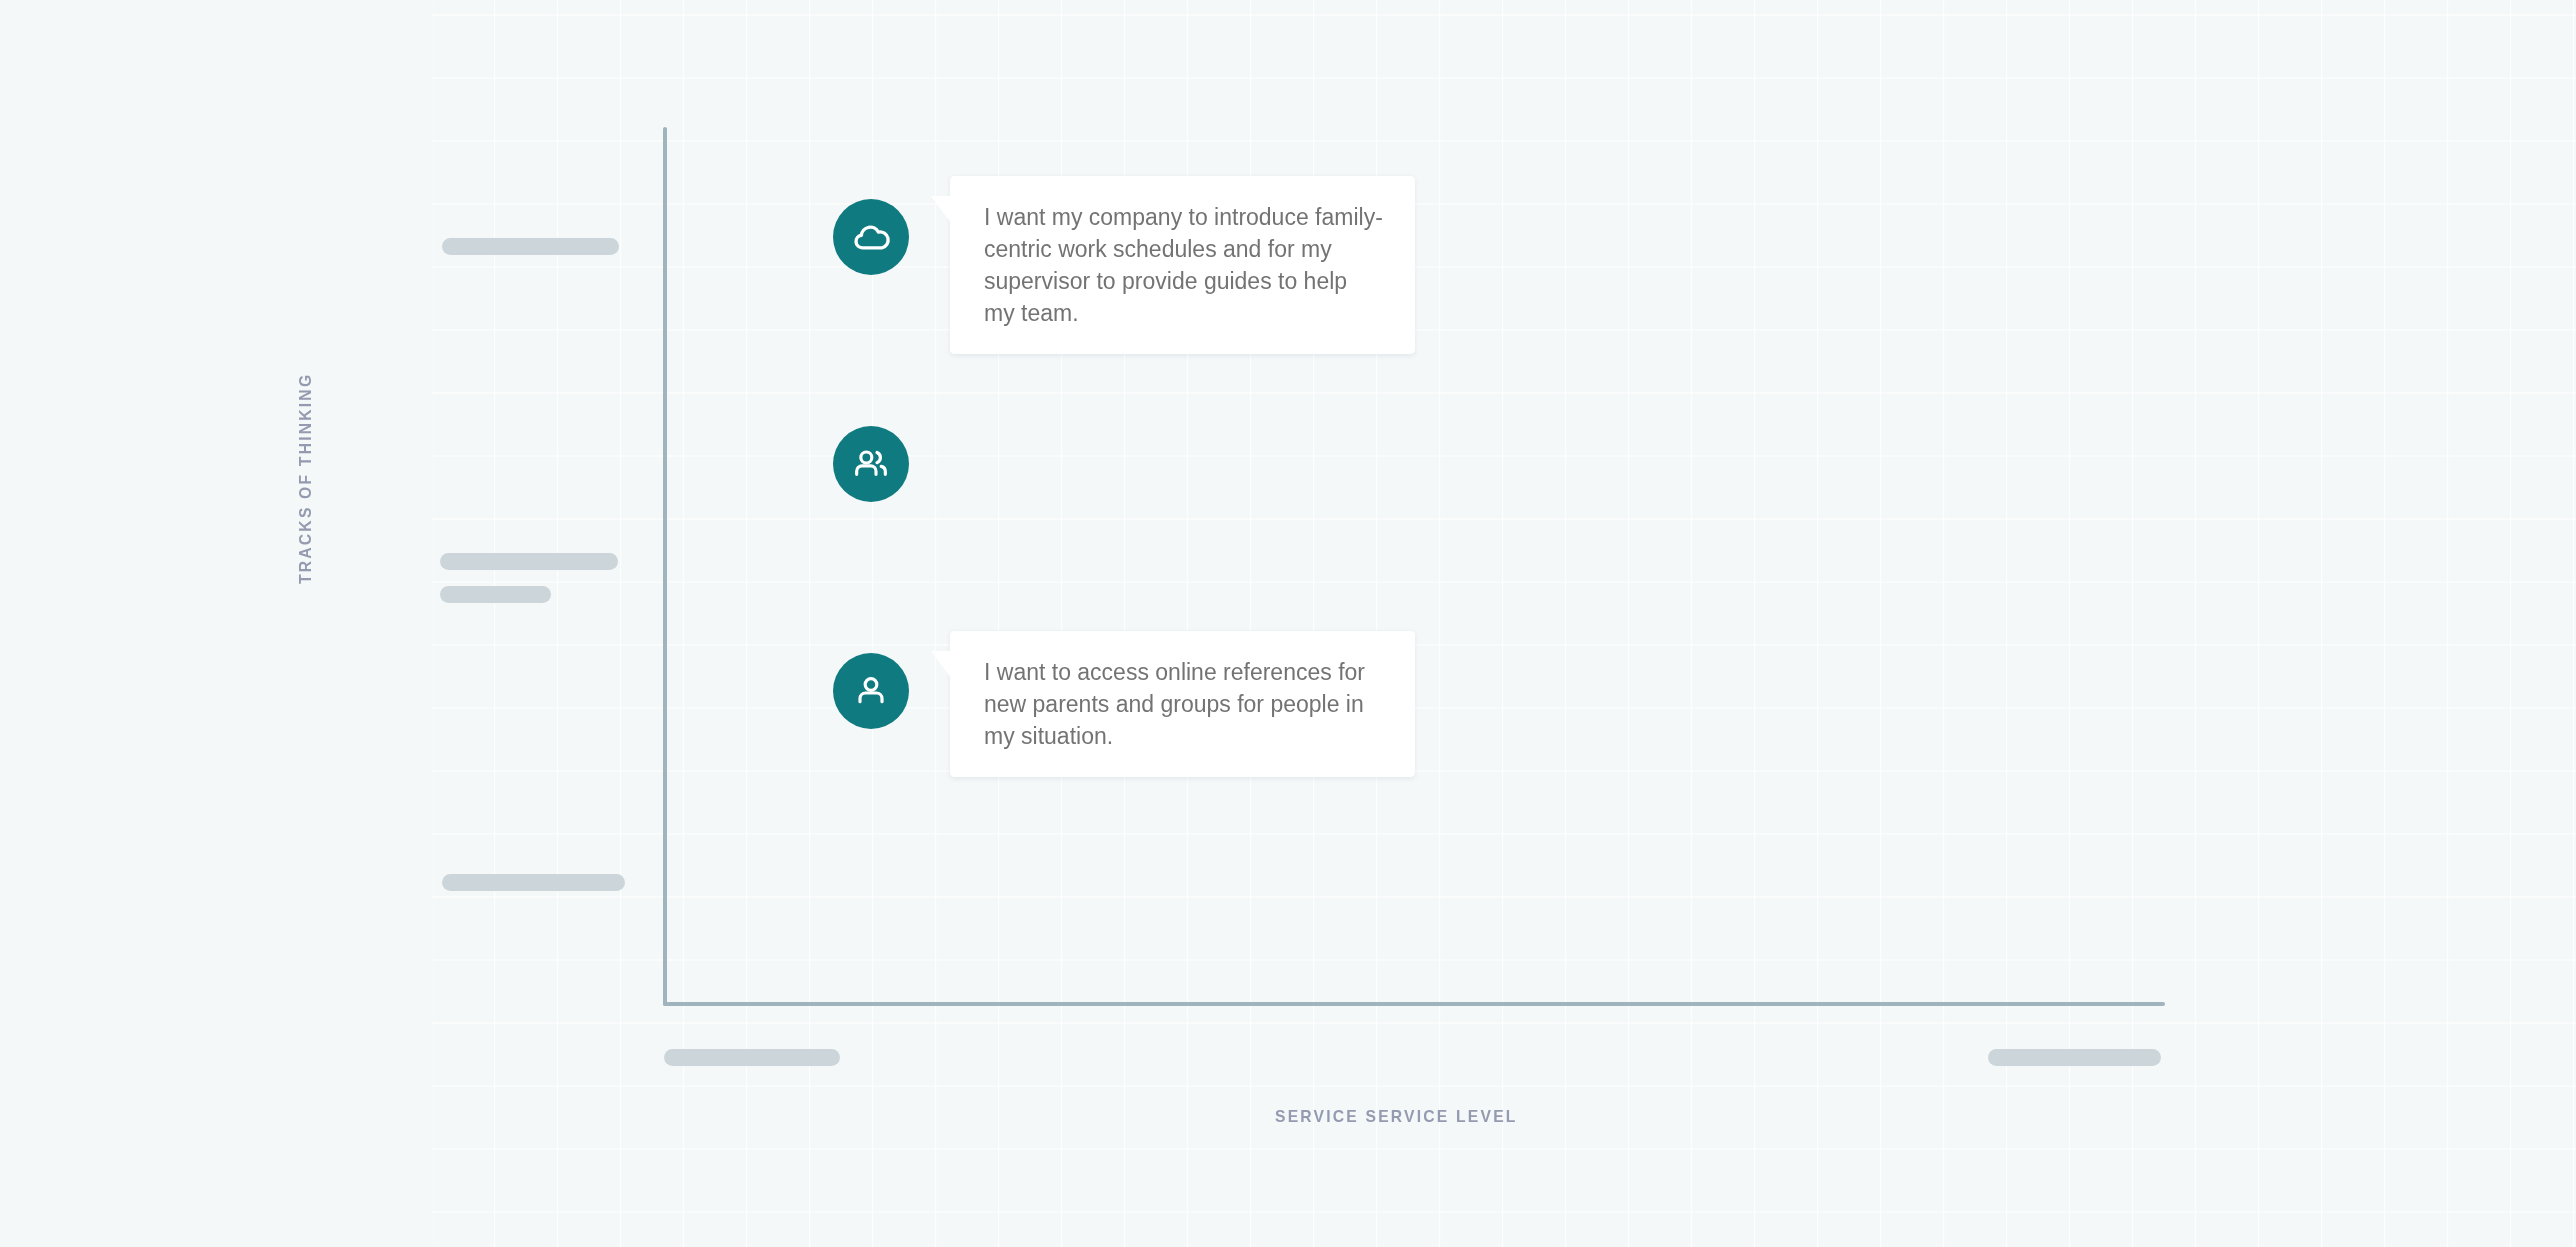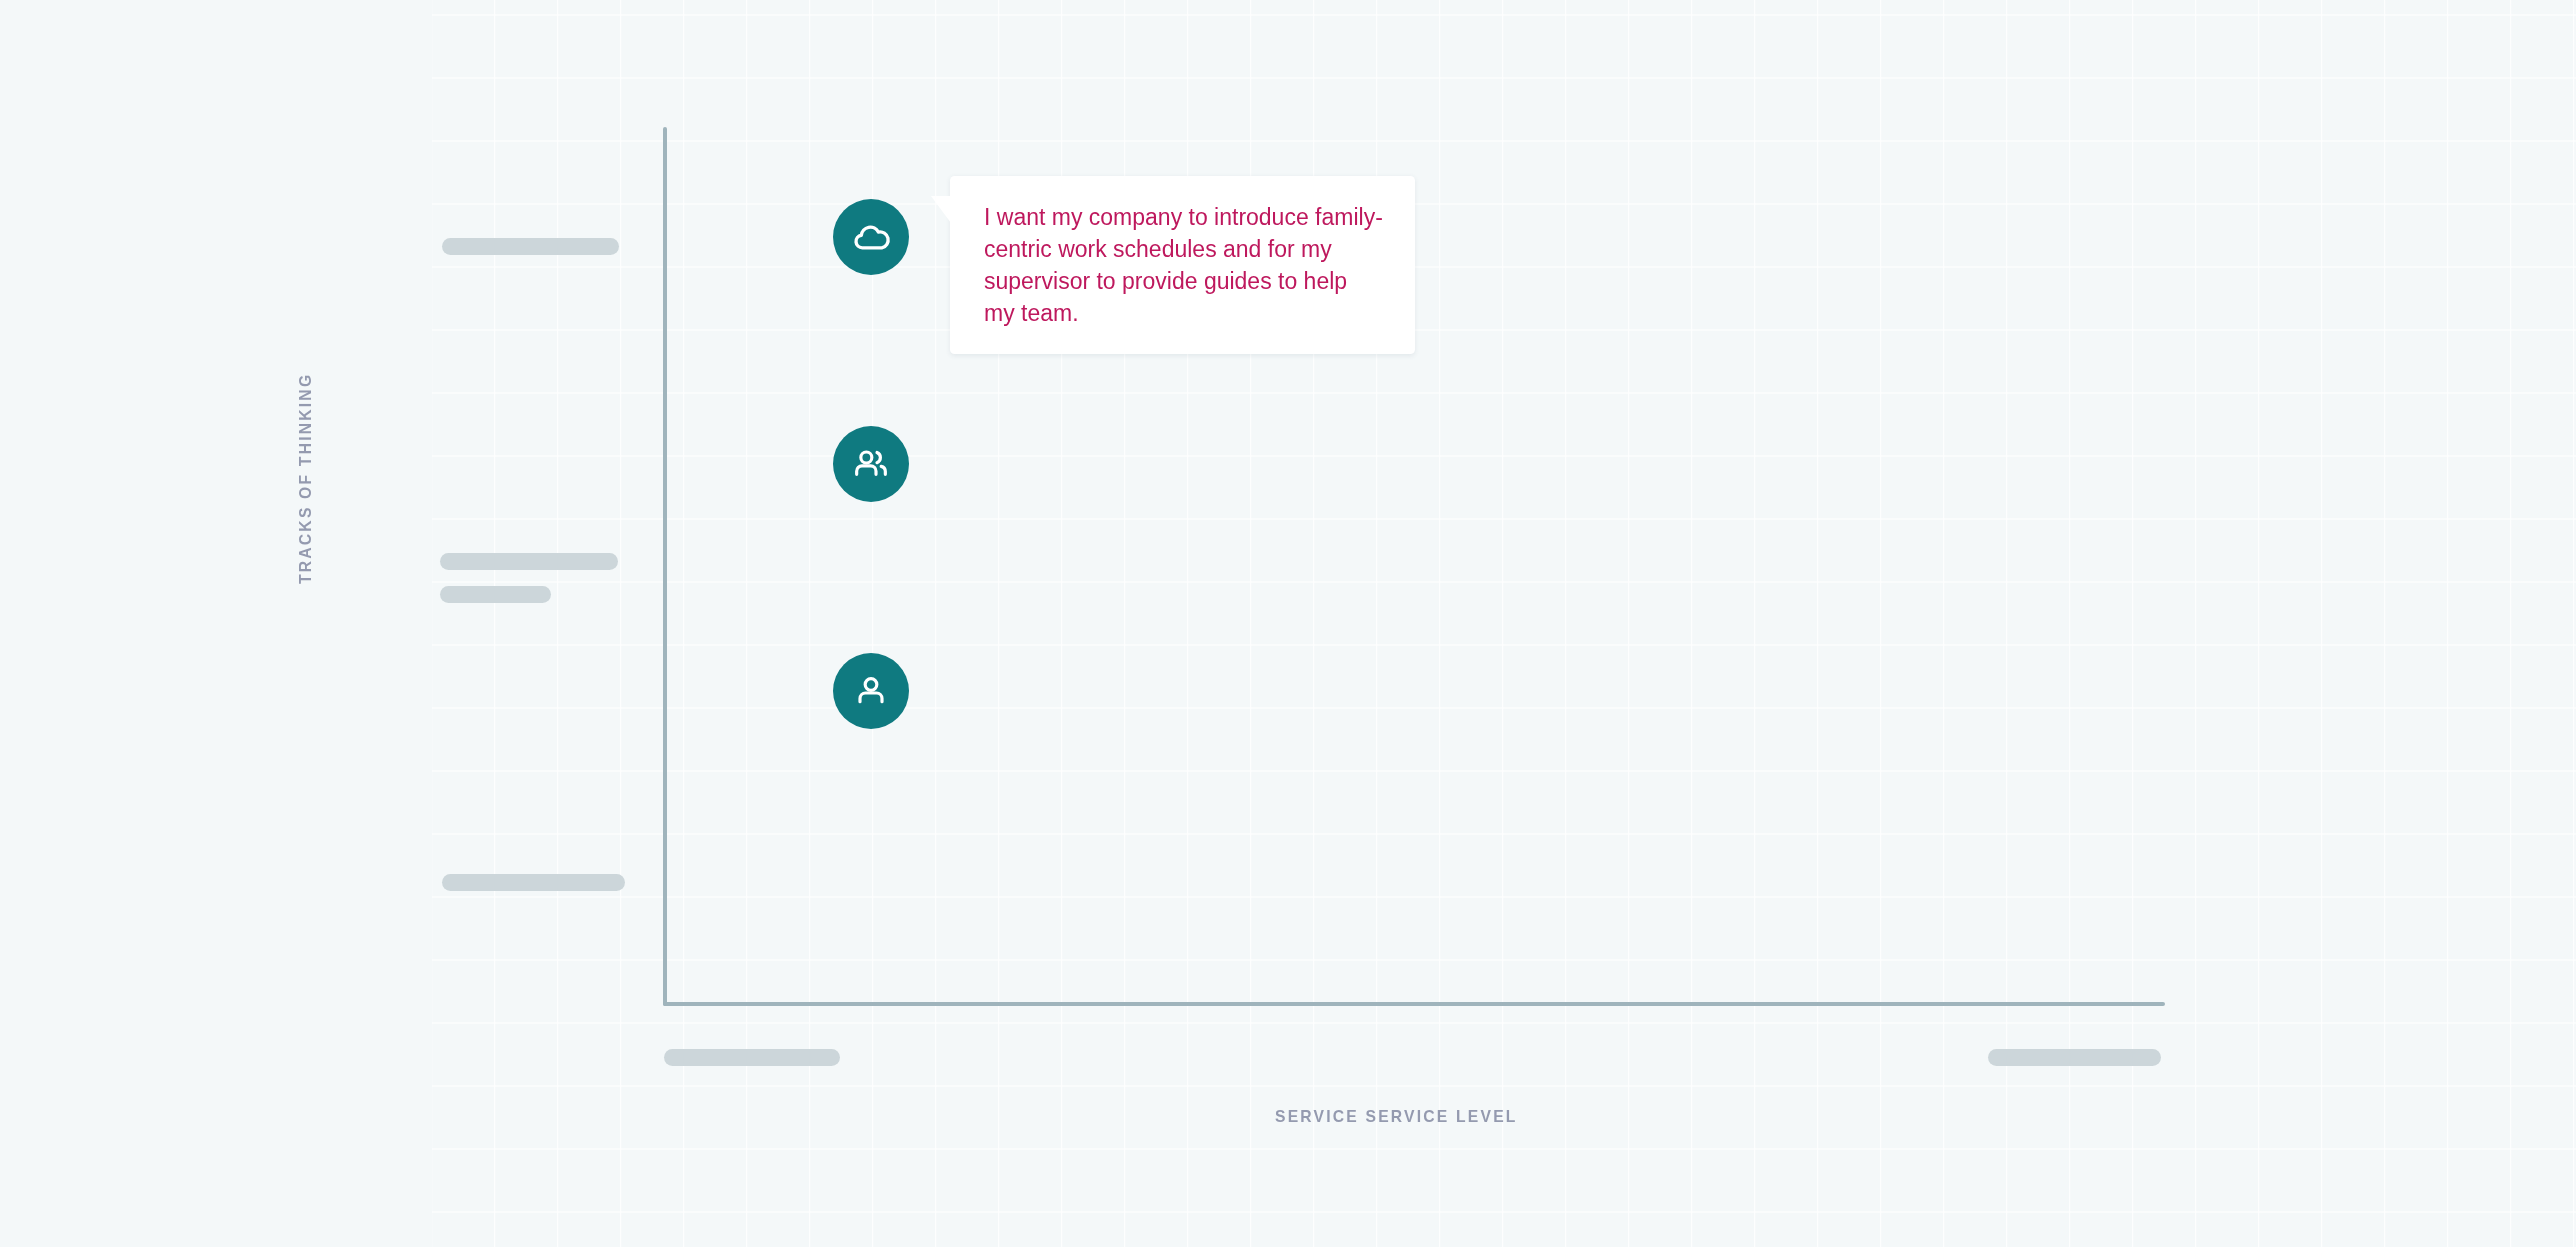--- a/index.html
+++ b/index.html
@@ -134,21 +134,21 @@
     position: absolute;
     left: -19px;
     top: 20px;
     width: 0;
     height: 0;
     border-top: 0 solid transparent;
     border-bottom: 27px solid transparent;
     border-right: 20px solid #ffffff;
   }
   .insight-text {
-    color: #be185d;
+    color: #737373;
     font-size: 23px;
     line-height: 32px;
     margin: 0;
   }
 </style>
 </head>
 <body>
 
 <div id="grid-layer"></div>
 
@@ -189,16 +189,19 @@
     </div>
   </div>
 
   <div id="insight-row-2" class="insight-row">
     <div class="insight-icon">
       <svg viewBox="0 0 24 24" fill="none" stroke="#ffffff" stroke-width="1.9" stroke-linecap="round" stroke-linejoin="round">
         <circle cx="12" cy="8.1" r="3.5"></circle>
         <path d="M5.4 18.4v-1.9a3.3 3.3 0 0 1 3.3-3.3h6.6a3.3 3.3 0 0 1 3.3 3.3v1.9"></path>
       </svg>
     </div>
+    <div class="insight-card">
+      <p class="insight-text">I want to access online references for new parents and groups for people in my situation.</p>
+    </div>
   </div>
 
 </div>
 
 
 </body></html>

